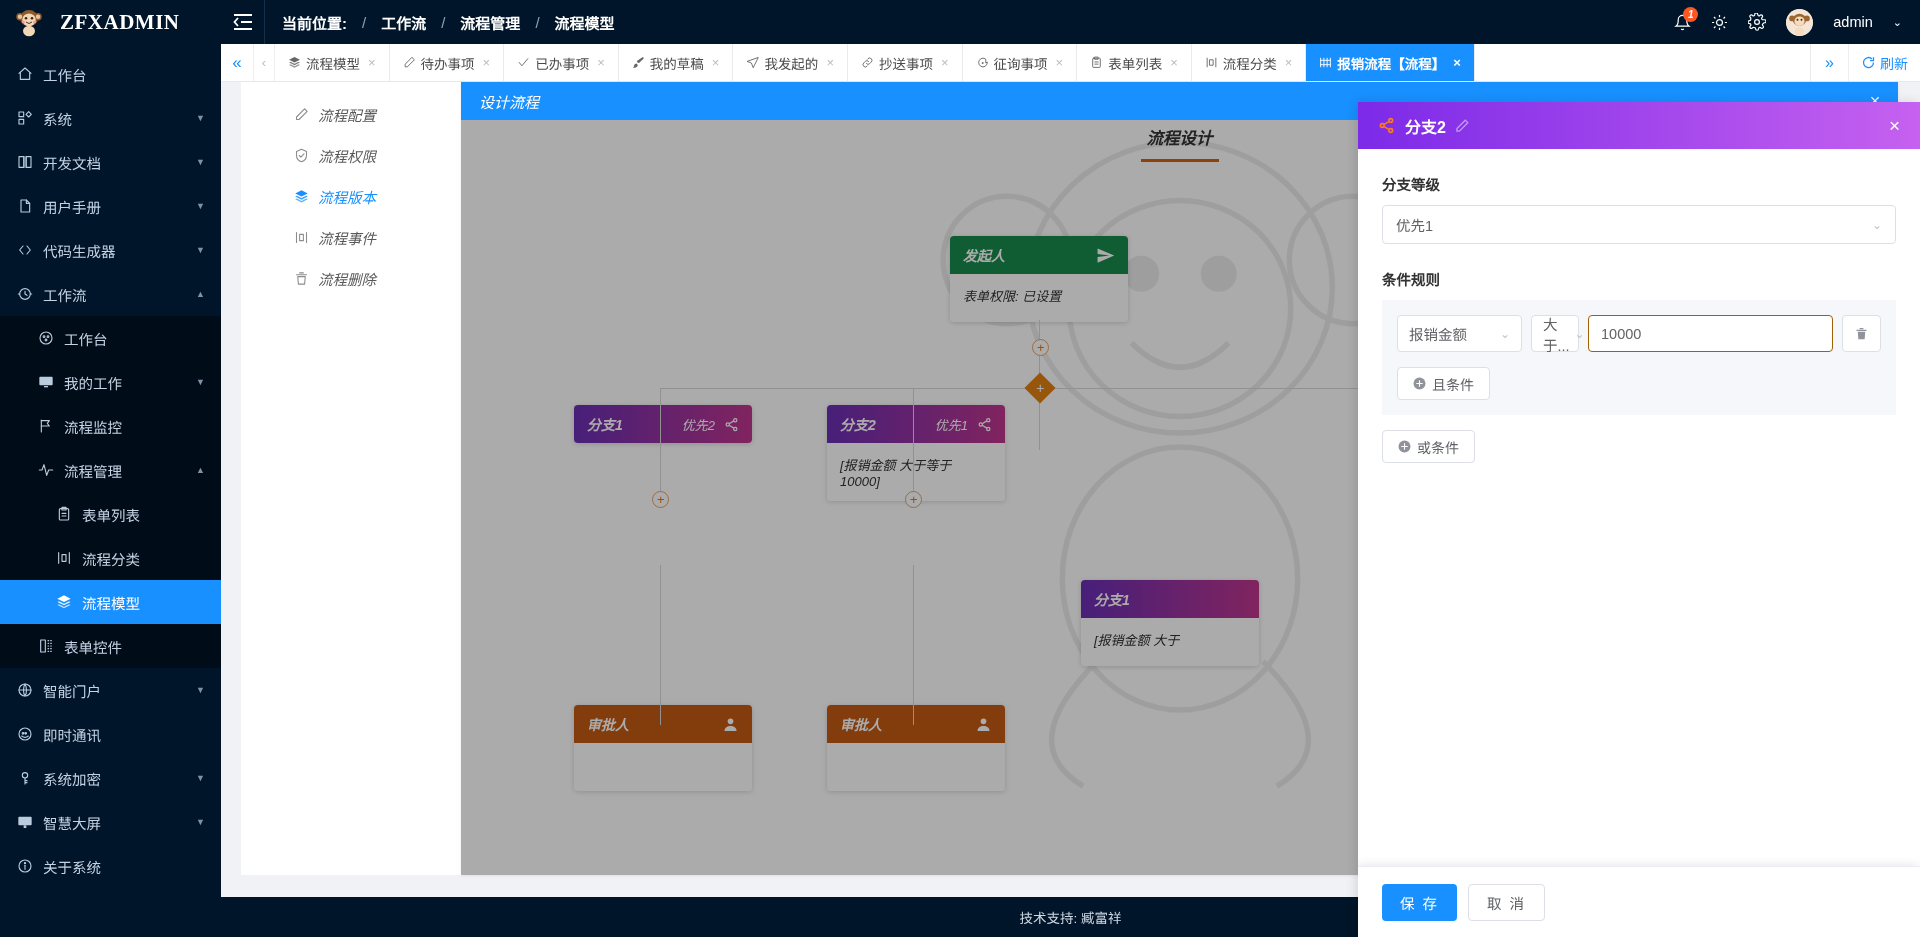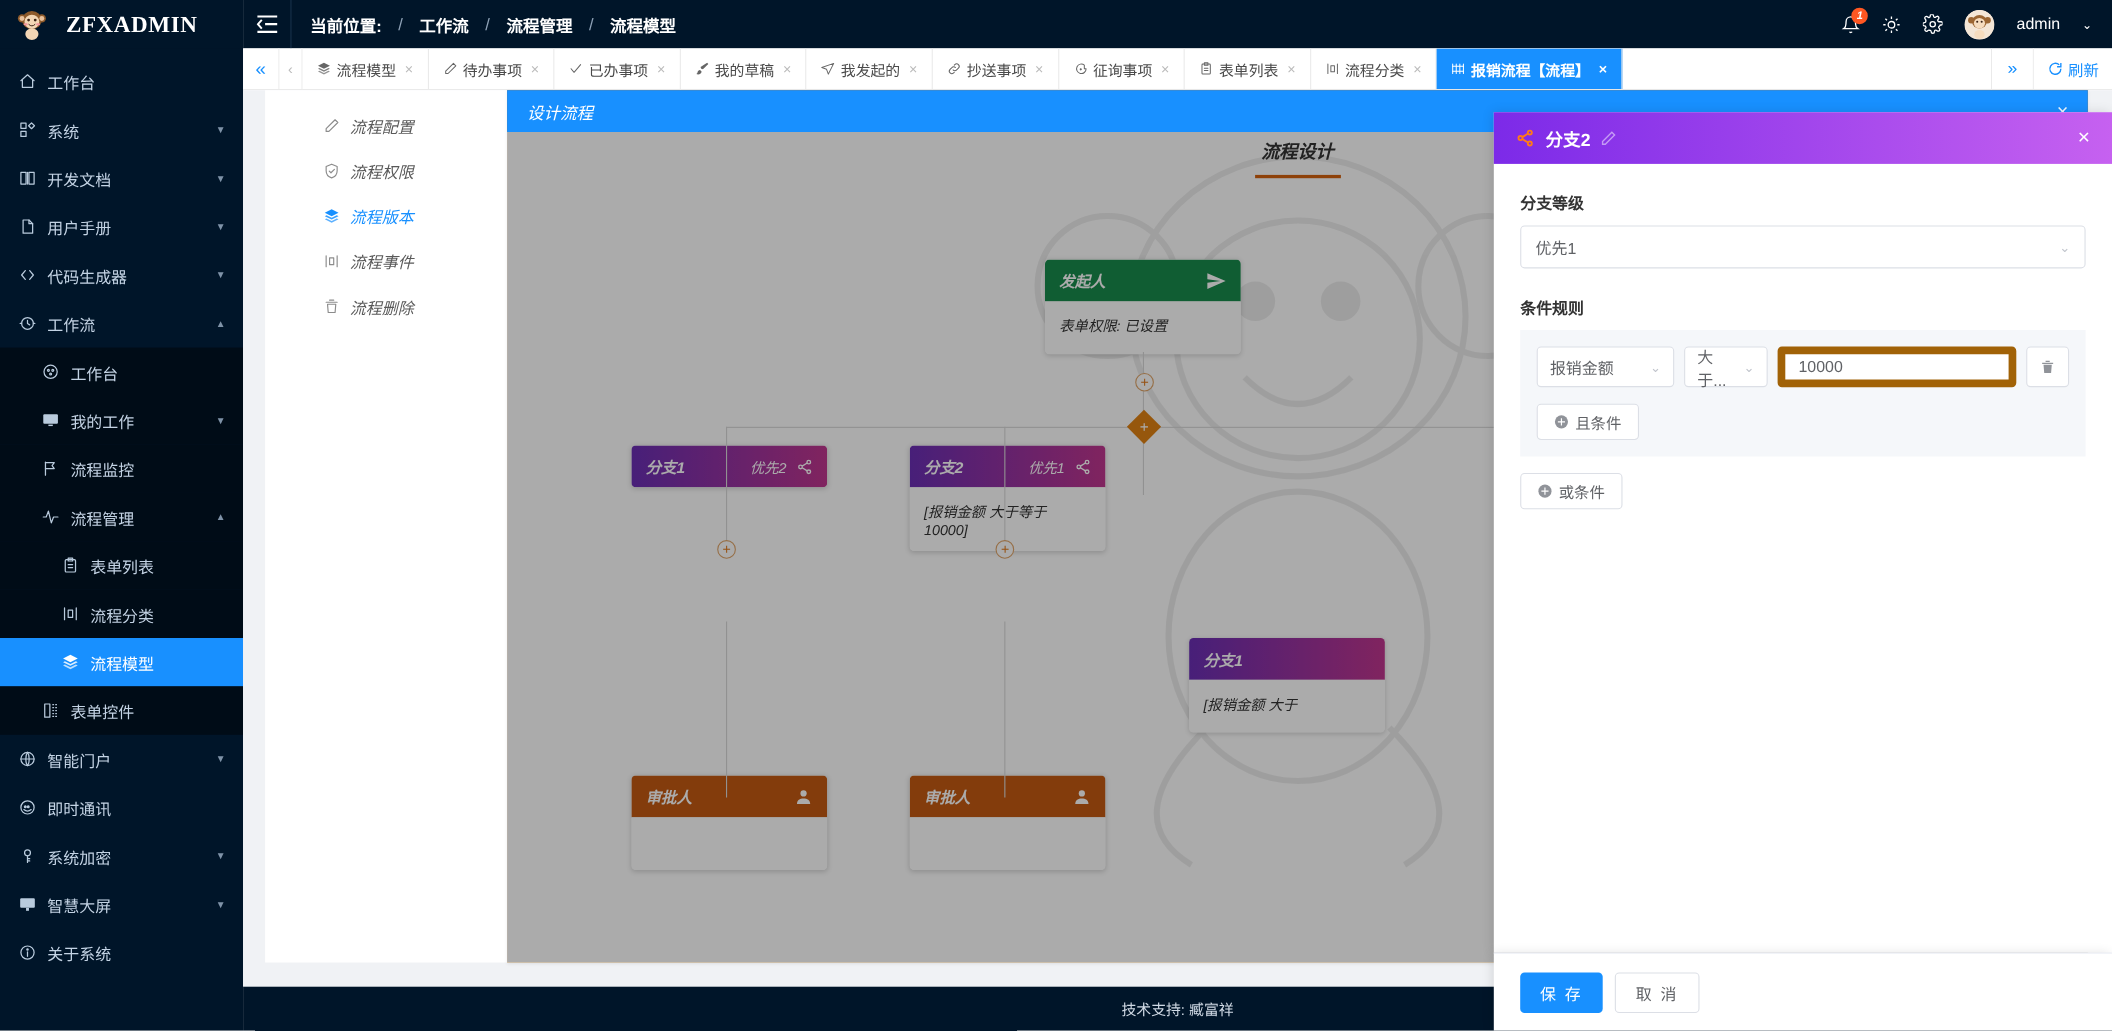--- a/index.html
+++ b/index.html
@@ -155,23 +155,23 @@
             display:flex; align-items:center; padding:0 13px; color:#606266;
             font-size:14.5px; cursor:pointer; }
   .sel-lg .cd { margin-left:auto; color:#c0c4cc; font-size:12px; }
   .gap { height:24px; }
   .cond-box { background:#f5f7fa; padding:15px; }
   .cond-row { display:flex; align-items:center; gap:9px; }
   .sel-sm { height:37px; border:1px solid #dcdfe6; background:#fff;
             border-radius:4px; display:flex; align-items:center; padding:0 11px;
             color:#606266; font-size:14.5px; cursor:pointer; }
   .sel-sm.w1 { width:125px; }
-  .sel-sm.w2 { width:76px;padding-left:11px; }
+  .sel-sm.w2 { width:48px;padding-left:11px; }
   .sel-sm .cd { margin-left:auto; color:#c0c4cc; font-size:12px; padding-left:5px;}
-  .inp { flex:1; height:37px; border:7px solid #a16207; border-radius:4px;
+  .inp { flex:1; height:37px; border:1px solid #a16207; border-radius:4px;
          background:#fff; padding:0 12px; font-size:14.5px; color:#606266;
          display:flex; align-items:center; }
   .trash { width:39px; height:37px; border:1px solid #dcdfe6; background:#fff;
            border-radius:4px; display:flex; align-items:center;
            justify-content:center; color:#909399; cursor:pointer; }
   .btn-plain { margin-top:15px; height:33px; border:1px solid #dcdfe6;
                border-radius:4px; background:#fff; display:inline-flex;
                align-items:center; gap:6px; padding:0 15px; color:#606266;
                font-size:14px; cursor:pointer; }
   .btn-plain .pico { color:#909399; font-size:13px; }

